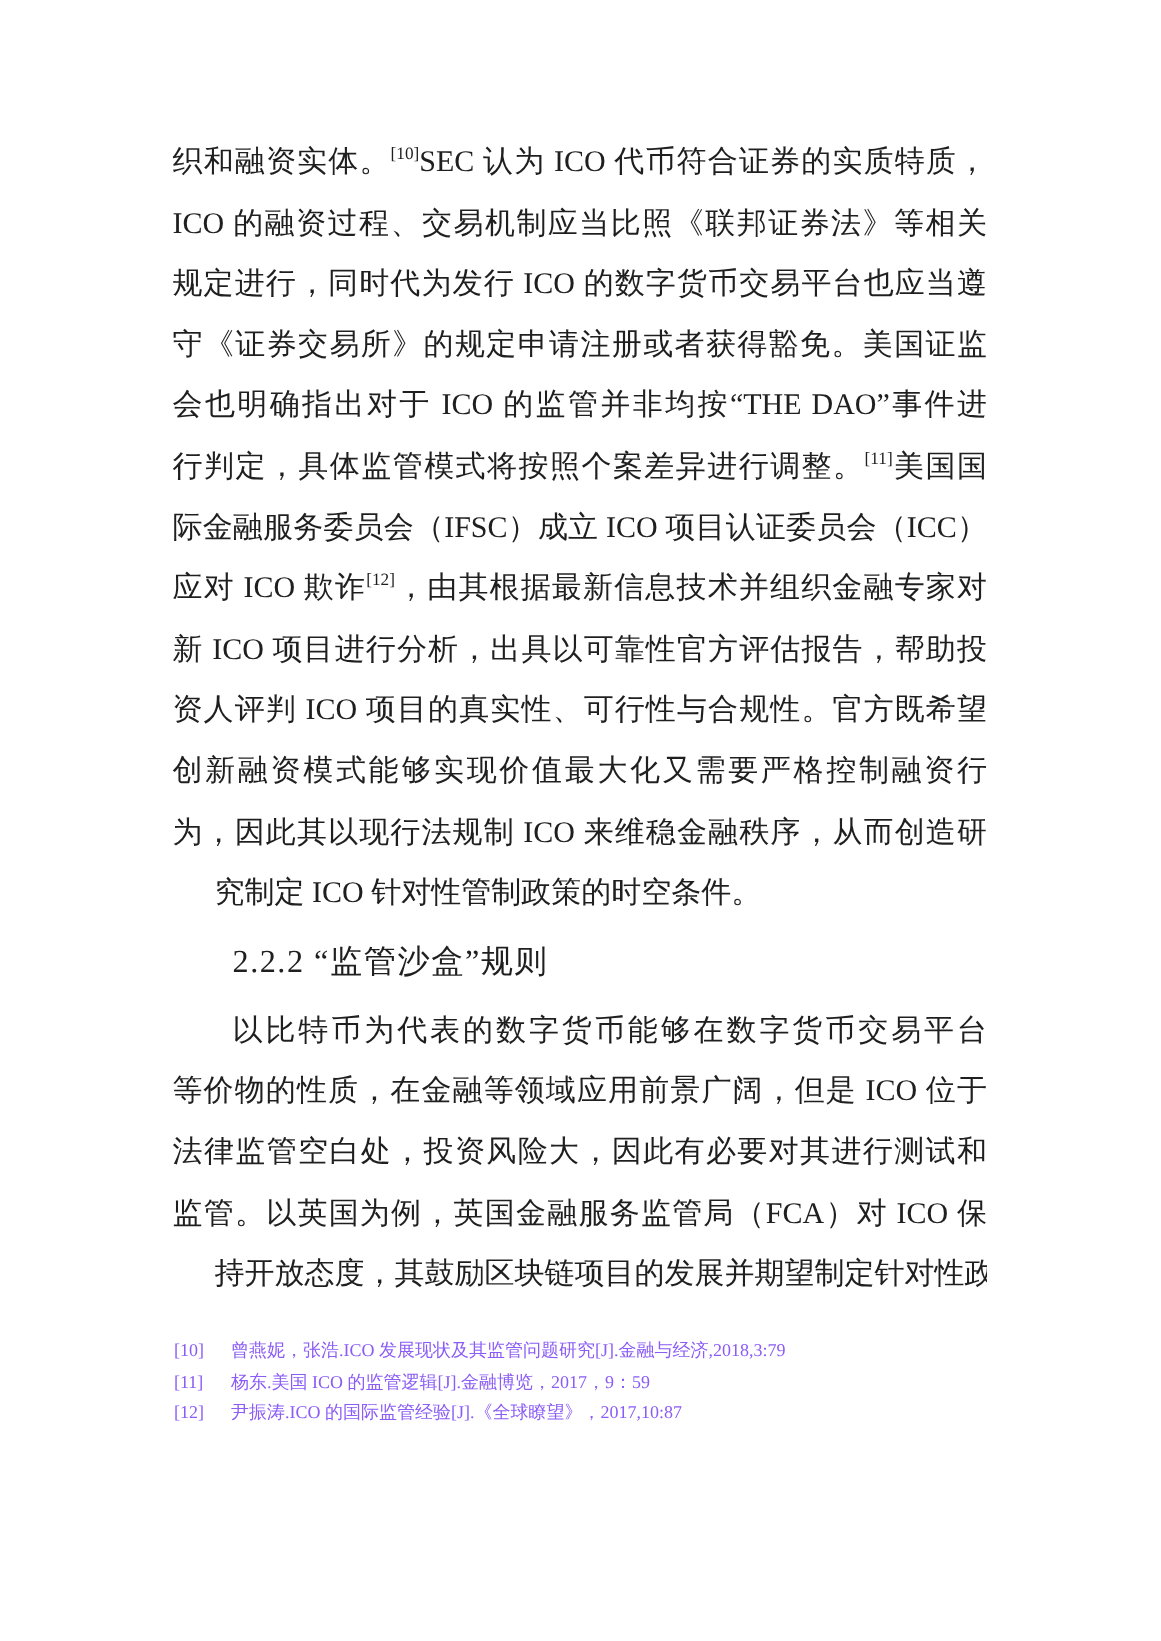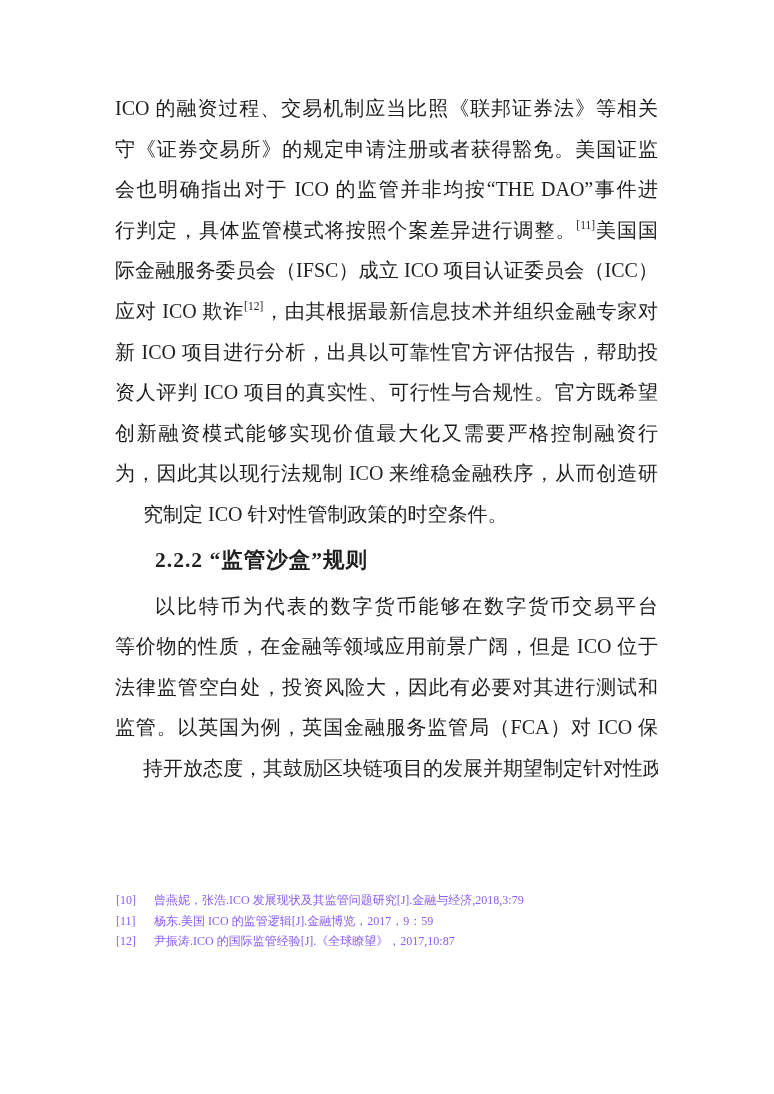--- a/index.html
+++ b/index.html
@@ -40,21 +40,21 @@
     text-indent: 40px;
   }
   sup.ref {
     font-size: 11.5px;
     line-height: 0;
     vertical-align: 8px;
     letter-spacing: 0;
   }
   .heading {
     font-size: 21.5px;
-    font-weight: 700;
+    font-weight: 400;
     line-height: 41px;
     height: 41px;
     padding-left: 40px;
     margin: 5px 0 5px 0;
     letter-spacing: 1px;
     white-space: nowrap;
   }
   .footnotes {
     position: absolute;
     left: 116px;
@@ -72,21 +72,23 @@
     width: 38px;
   }
 </style>
 </head>
 <body>
 
 <div class="page">
 
   <div class="content">
 
+    <div class="bline"><span>织和融资实体。</span><sup class="ref">[10]</sup><span>SEC 认为 ICO 代币符合证券的实质特质，</span></div>
     <div class="bline">ICO 的融资过程、交易机制应当比照《联邦证券法》等相关</div>
+    <div class="bline">规定进行，同时代为发行 ICO 的数字货币交易平台也应当遵</div>
     <div class="bline">守《证券交易所》的规定申请注册或者获得豁免。美国证监</div>
     <div class="bline">会也明确指出对于 ICO 的监管并非均按“THE DAO”事件进</div>
     <div class="bline"><span>行判定，具体监管模式将按照个案差异进行调整。</span><sup class="ref">[11]</sup><span>美国国</span></div>
     <div class="bline">际金融服务委员会（IFSC）成立 ICO 项目认证委员会（ICC）</div>
     <div class="bline"><span>应对 ICO 欺诈</span><sup class="ref">[12]</sup><span>，由其根据最新信息技术并组织金融专家对</span></div>
     <div class="bline">新 ICO 项目进行分析，出具以可靠性官方评估报告，帮助投</div>
     <div class="bline">资人评判 ICO 项目的真实性、可行性与合规性。官方既希望</div>
     <div class="bline">创新融资模式能够实现价值最大化又需要严格控制融资行</div>
     <div class="bline">为，因此其以现行法规制 ICO 来维稳金融秩序，从而创造研</div>
     <div class="bline lastline">究制定 ICO 针对性管制政策的时空条件。</div>

